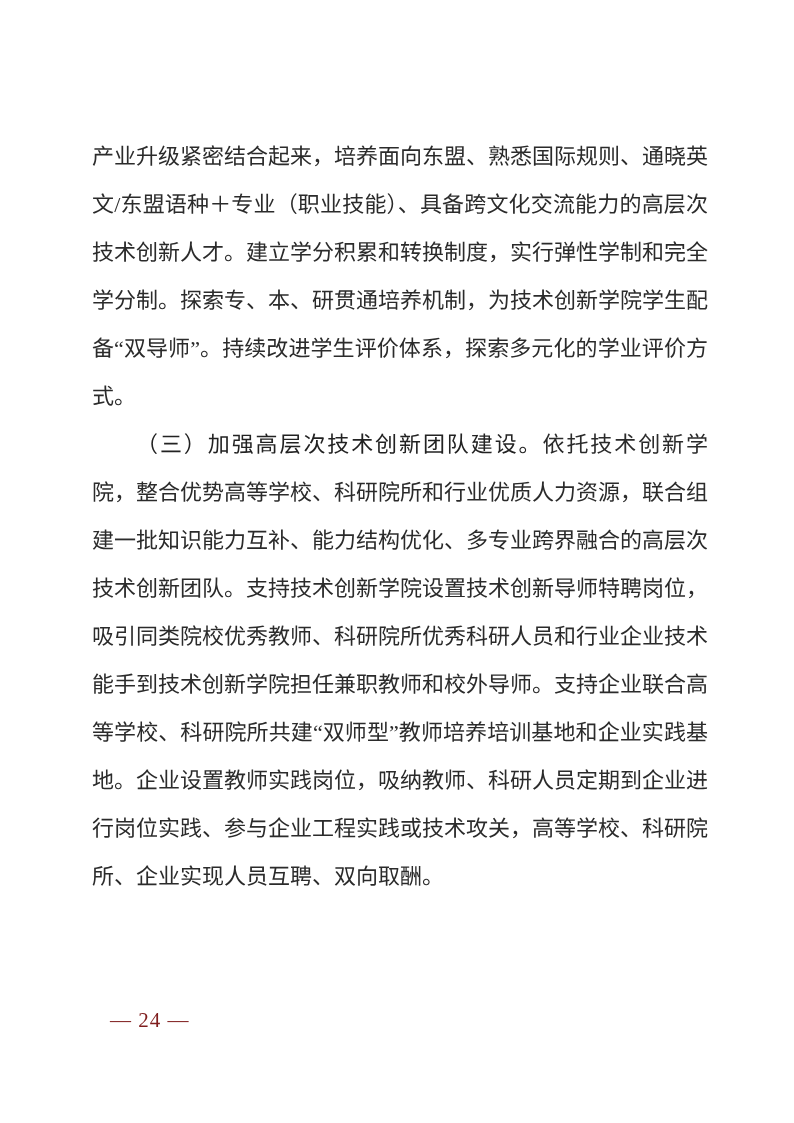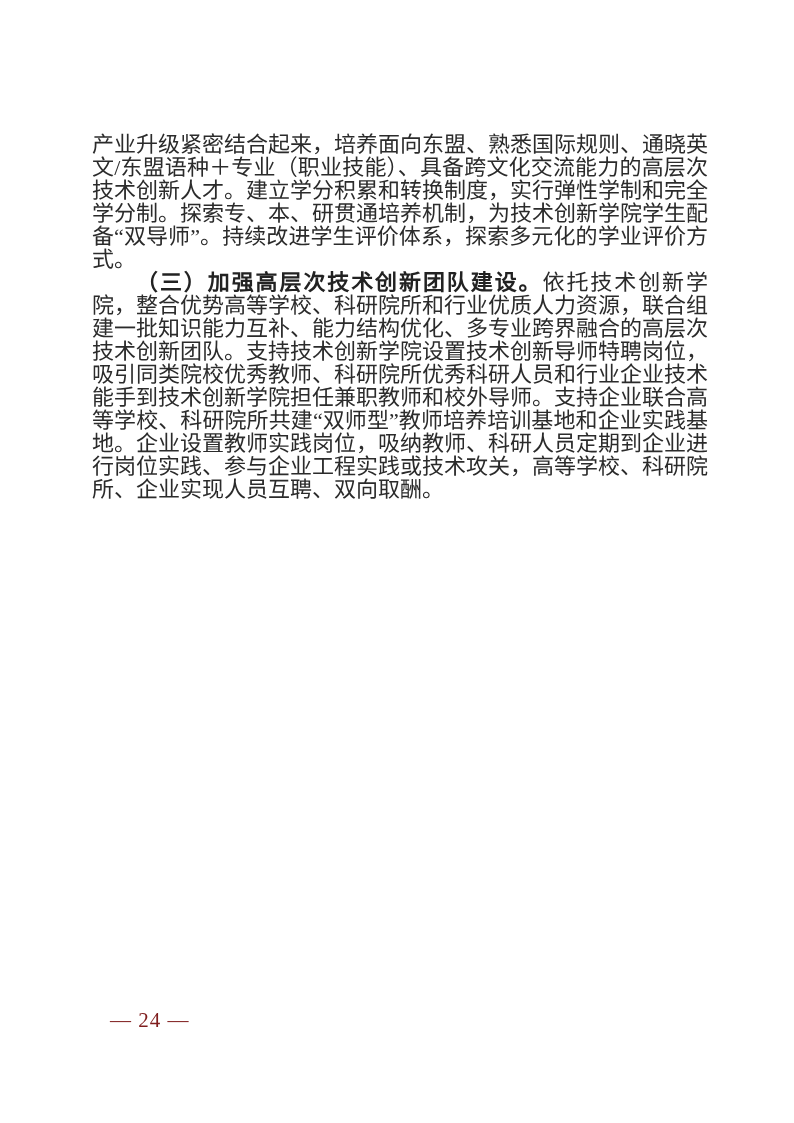--- a/index.html
+++ b/index.html
@@ -19,35 +19,35 @@
     inset: 0;
     background: #ffffff;
   }
   .doc-body {
     position: absolute;
     left: 92px;
     top: 133px;
     width: 616px;
     color: #2b2b2b;
     font-size: 22px;
-    line-height: 23px;
+    line-height: 48px;
     text-align: justify;
     text-justify: inter-character;
     letter-spacing: 0px;
   }
   .para {
     margin: 0;
     padding: 0;
     text-indent: 2em;
   }
   .para.no-indent {
     text-indent: 0;
   }
   .para .section-heading {
-    font-weight: 700;
+    font-weight: 400;
     color: #222222;
   }
   .page-footer {
     position: absolute;
     left: 110px;
     top: 1007px;
     color: #7f1d1d;
     font-size: 21px;
     line-height: 26px;
     letter-spacing: 1px;

